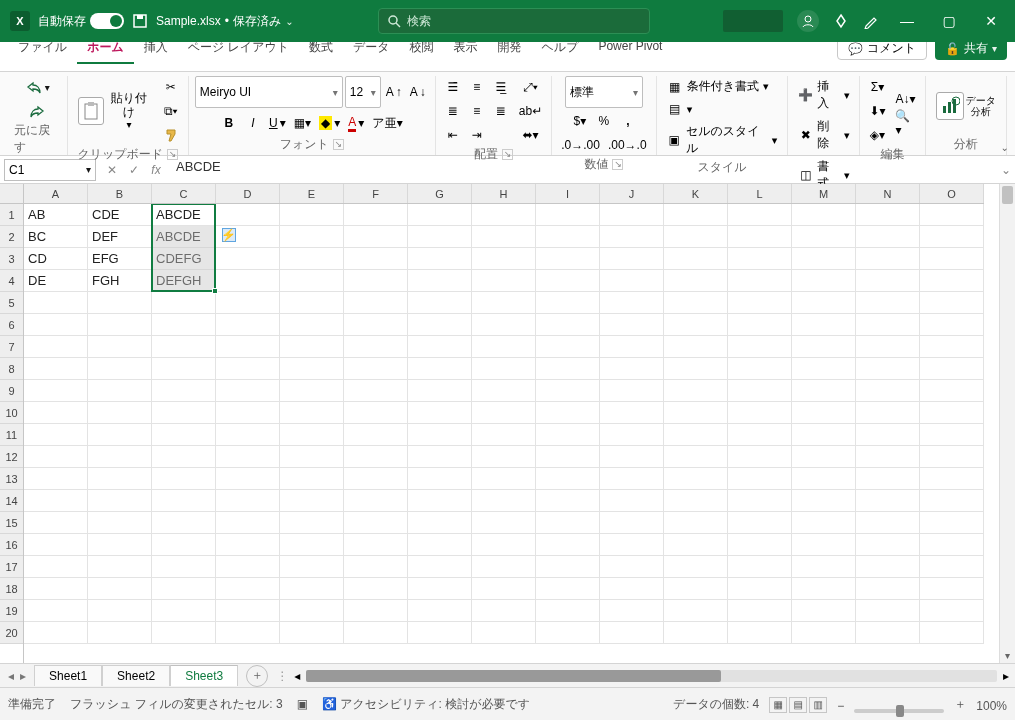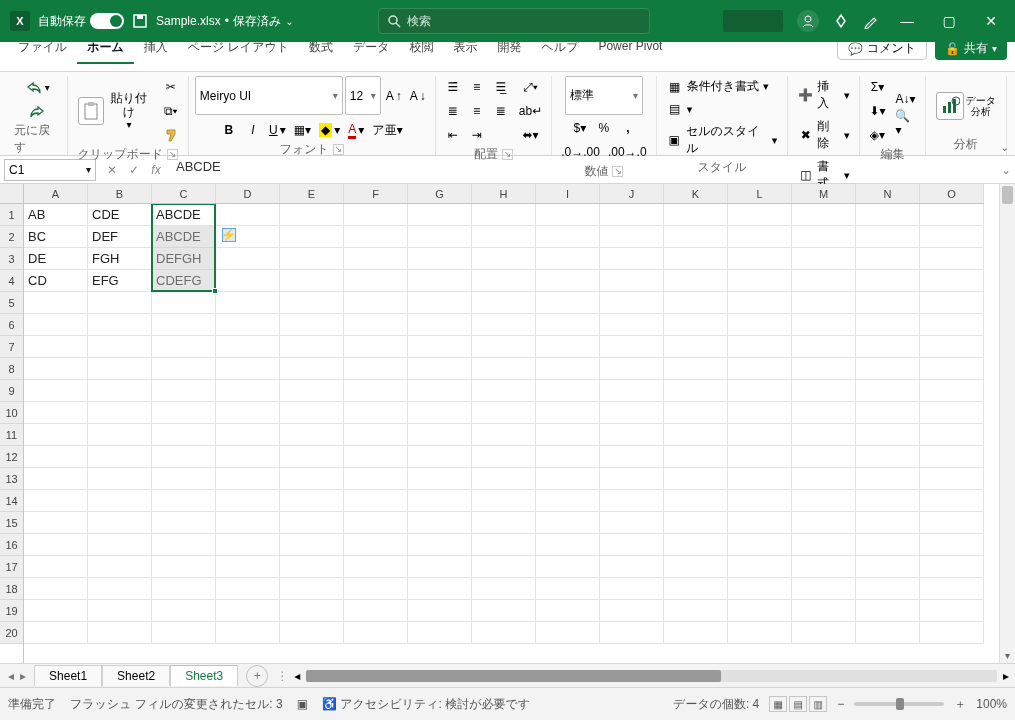--- a/index.html
+++ b/index.html
@@ -14,34 +14,34 @@
 .file-name .dot{color:#fff}
 .caret{font-size:10px;opacity:.9}
 .searchbar{position:absolute;left:378px;top:8px;width:272px;height:26px;background:#1b6b3a;border:1px solid #2c8f55;border-radius:4px;display:flex;align-items:center;padding:0 8px;gap:6px;color:#cfe9d8}
 .tb-right{margin-left:auto;display:flex;align-items:center;gap:14px}
 .user-pill{width:60px;height:22px;background:#115f32;border-radius:2px}
 .user-circle{width:22px;height:22px;border-radius:50%;background:#2a8a54;display:flex;align-items:center;justify-content:center}
 .win-btn{width:28px;text-align:center;font-size:14px}
 .close-btn{font-size:14px}
 .tabbar{height:30px;background:#fff;border-bottom:1px solid #d4d4d4;display:flex;align-items:flex-end;padding:7px 8px;gap:0}
 .tab{padding:6px 10px 6px;color:#444;font-size:12px;cursor:pointer;border-bottom:2px solid transparent}
-.tab.active{border-bottom:2px solid #0f7b3f;color:#0f172a;font-weight:600}
+.tab.active{border-bottom:2px solid #0f7b3f;color:#be185d;font-weight:600}
 .tabbar .right{margin-left:auto;display:flex;gap:8px;padding-bottom:4px}
 .pill-btn{border:1px solid #c8c8c8;border-radius:4px;padding:2px 10px;display:flex;align-items:center;gap:4px;background:#fff;cursor:pointer}
 .share-btn{background:#0f7b3f;color:#fff;border:none;border-radius:4px;padding:3px 10px;display:flex;align-items:center;gap:4px}
 .ribbon{height:84px;background:#fafafa;border-bottom:1px solid #d4d4d4;display:flex;padding:4px 8px 0;gap:0}
 .group{display:flex;flex-direction:column;align-items:center;padding:0 6px;border-right:1px solid #e4e4e4;justify-content:space-between}
 .group:last-child{border-right:none}
 .grp-body{display:flex;align-items:center;gap:4px;flex:1}
 .grp-label{font-size:10px;color:#666;padding-bottom:2px;display:flex;align-items:center;gap:4px}
 .grp-label .launcher{font-size:9px;color:#888;border:1px solid #ccc;width:11px;height:11px;display:flex;align-items:center;justify-content:center;line-height:1}
 .rbtn{min-width:22px;height:22px;display:flex;align-items:center;justify-content:center;border:1px solid transparent;border-radius:3px;cursor:pointer;gap:2px;padding:0 2px}
 .stack{display:flex;flex-direction:column;gap:2px}
 .row{display:flex;gap:2px;align-items:center}
-.combo{height:39px;border:1px solid #bebebe;background:#fff;display:flex;align-items:center;padding:0 4px;justify-content:space-between;border-radius:2px}
+.combo{height:32px;border:1px solid #bebebe;background:#fff;display:flex;align-items:center;padding:0 4px;justify-content:space-between;border-radius:2px}
 .combo .caret{color:#666}
 .big-btn{display:flex;flex-direction:row;align-items:center;gap:2px;padding:2px 4px;cursor:pointer}
 .big-btn .ic{width:28px;height:28px;border:1px solid #aaa;border-radius:3px;display:flex;align-items:center;justify-content:center;background:#fff}
 .lbl-sm{font-size:10px;line-height:1.1;text-align:center}
 .text-btn{display:flex;align-items:center;gap:4px;padding:2px 4px;cursor:pointer;font-size:11px}
 .text-btn .ic-sm{width:16px;height:16px;display:inline-flex;align-items:center;justify-content:center}
 .collapse-btn{position:absolute;right:6px;bottom:2px;font-size:10px;color:#666}
 .formula-row{height:28px;border-bottom:1px solid #d4d4d4;display:flex;align-items:center;background:#fff}
 .namebox{width:92px;height:22px;border:1px solid #bebebe;margin-left:4px;padding:0 4px;display:flex;align-items:center;justify-content:space-between;background:#fff}
 .fx-btns{display:flex;align-items:center;gap:6px;margin:0 8px;color:#888}
@@ -67,21 +67,21 @@
 .vscroll .arrow-dn{position:absolute;bottom:2px;left:0;right:0;text-align:center;font-size:10px;color:#666}
 .tabs-bottom{height:24px;background:#f3f3f3;border-top:1px solid #d4d4d4;display:flex;align-items:center}
 .tabnav{display:flex;gap:6px;padding:0 8px;color:#777}
 .wtab{padding:3px 14px;border:1px solid #d0d0d0;background:#f9f9f9;border-bottom:none;font-size:12px;cursor:pointer}
 .wtab.active{background:#fff;border-top:1px solid #c0c0c0;color:#0f7b3f}
 .addtab{width:22px;height:22px;border:1px solid #c0c0c0;border-radius:50%;display:flex;align-items:center;justify-content:center;margin-left:8px;color:#666;cursor:pointer}
 .hscroll{flex:1;display:flex;align-items:center;padding:0 6px;gap:6px}
 .hscroll .track{flex:1;height:12px;background:#e1e1e1;border-radius:2px;position:relative}
 .hscroll .thumb{position:absolute;left:0;top:0;bottom:0;width:60%;background:#999;border-radius:2px}
 .statusbar{height:22px;background:#f3f3f3;border-top:1px solid #d4d4d4;display:flex;align-items:center;padding:16px 8px;font-size:11px;color:#555;gap:14px}
-.statusbar .right{margin-left:auto;display:flex;align-items:center;gap:10px}
+.statusbar .right{margin-left:auto;display:flex;align-items:flex-end;gap:10px}
 .view-btns{display:flex;gap:2px}
 .view-btns span{width:18px;height:16px;border:1px solid #c6c6c6;display:flex;align-items:center;justify-content:center;font-size:10px}
 .zoom-slider{width:90px;height:4px;background:#ccc;position:relative;border-radius:2px}
 .zoom-slider .zknob{position:absolute;width:8px;height:12px;background:#888;top:-4px;left:42px;border-radius:2px}
 svg{display:block}
 </style>
 </head>
 <body>
 
 <div class="titlebar">
@@ -450,40 +450,40 @@
               <div class="cell"></div>
               <div class="cell"></div>
               <div class="cell"></div>
               <div class="cell"></div>
               <div class="cell"></div>
               <div class="cell"></div>
               <div class="cell"></div>
               <div class="cell"></div>
             </div>
             <div class="gr">
+              <div class="cell">CD</div>
+              <div class="cell">EFG</div>
+              <div class="cell">CDEFG</div>
+              <div class="cell"></div>
+              <div class="cell"></div>
+              <div class="cell"></div>
+              <div class="cell"></div>
+              <div class="cell"></div>
+              <div class="cell"></div>
+              <div class="cell"></div>
+              <div class="cell"></div>
+              <div class="cell"></div>
+              <div class="cell"></div>
+              <div class="cell"></div>
+              <div class="cell"></div>
+            </div>
+            <div class="gr">
               <div class="cell">DE</div>
               <div class="cell">FGH</div>
               <div class="cell">DEFGH</div>
-              <div class="cell"></div>
-              <div class="cell"></div>
-              <div class="cell"></div>
-              <div class="cell"></div>
-              <div class="cell"></div>
-              <div class="cell"></div>
-              <div class="cell"></div>
-              <div class="cell"></div>
-              <div class="cell"></div>
-              <div class="cell"></div>
-              <div class="cell"></div>
-              <div class="cell"></div>
-            </div>
-            <div class="gr">
-              <div class="cell">CD</div>
-              <div class="cell">EFG</div>
-              <div class="cell">CDEFG</div>
               <div class="cell"></div>
               <div class="cell"></div>
               <div class="cell"></div>
               <div class="cell"></div>
               <div class="cell"></div>
               <div class="cell"></div>
               <div class="cell"></div>
               <div class="cell"></div>
               <div class="cell"></div>
               <div class="cell"></div>

